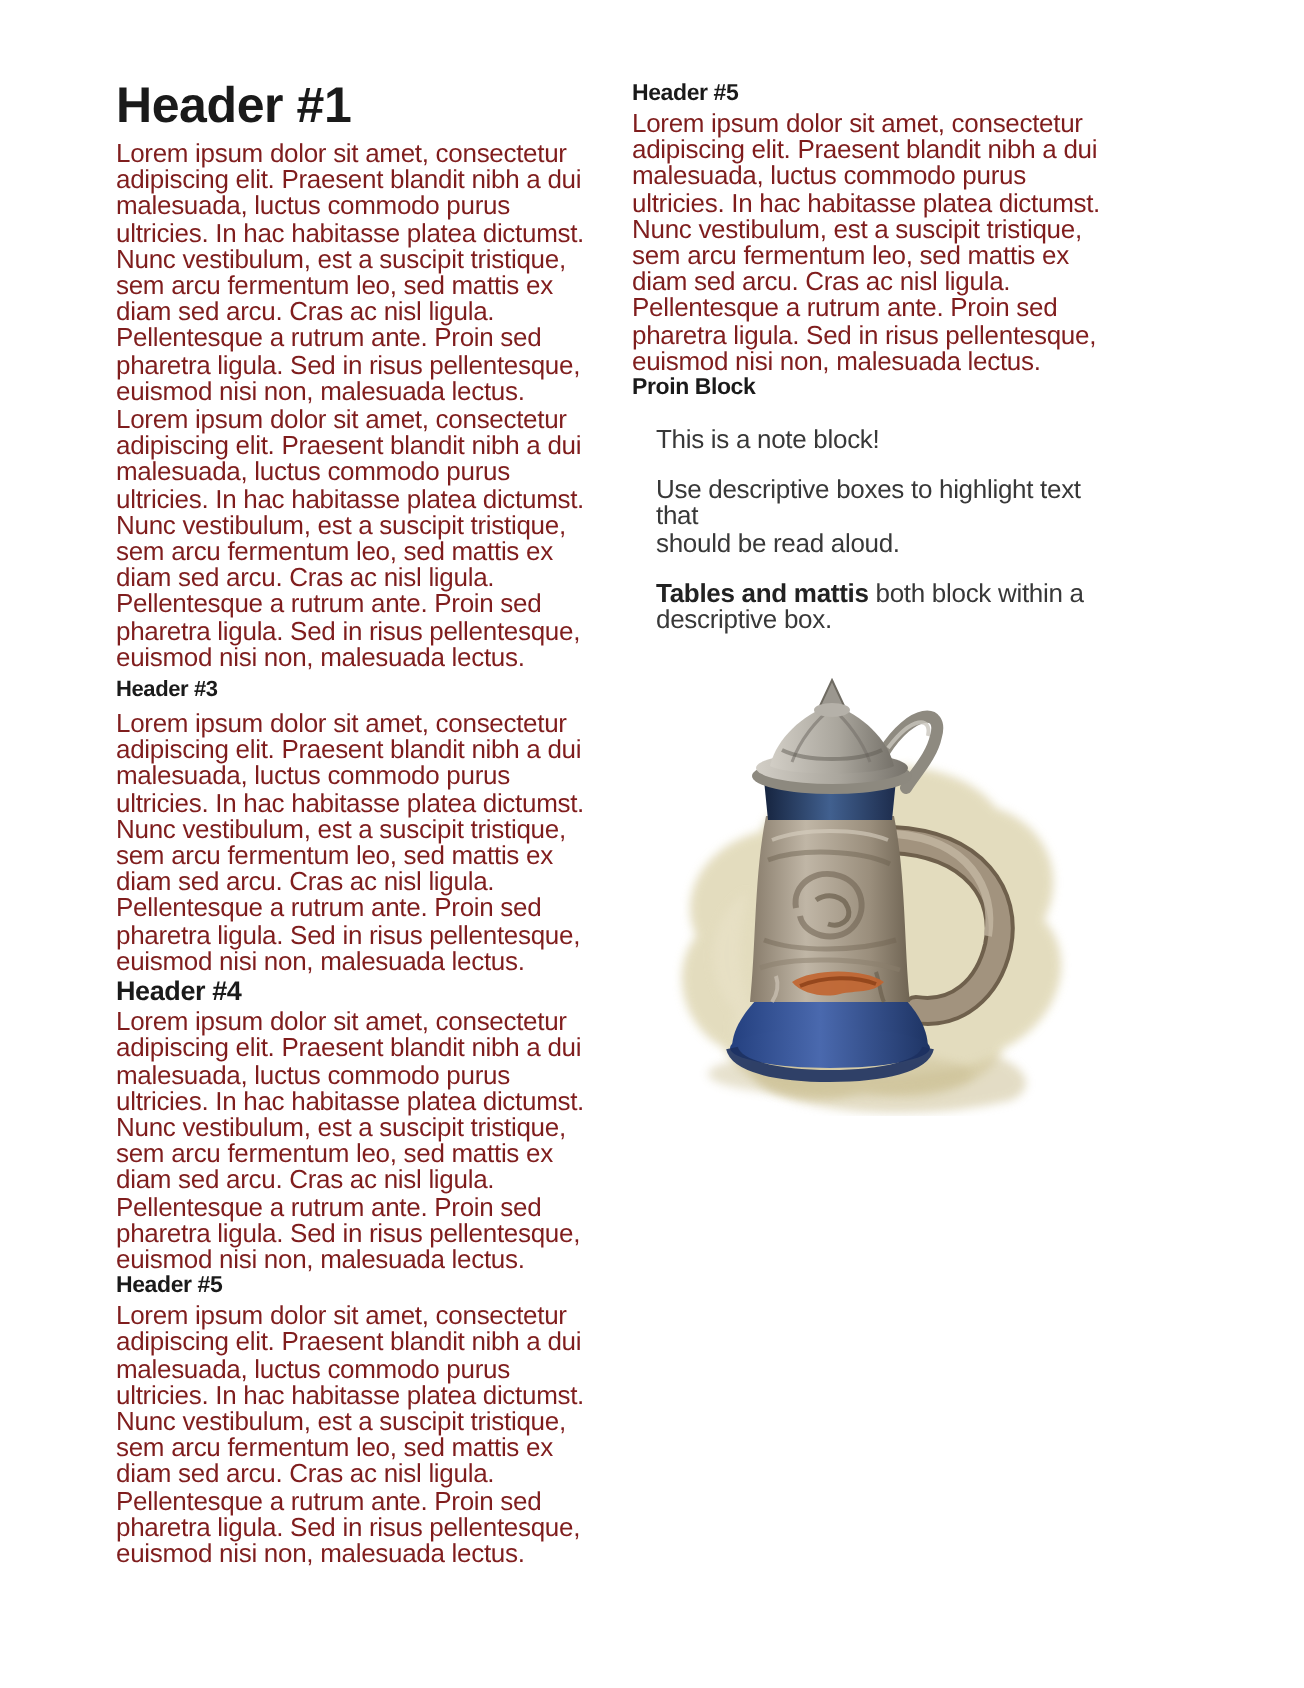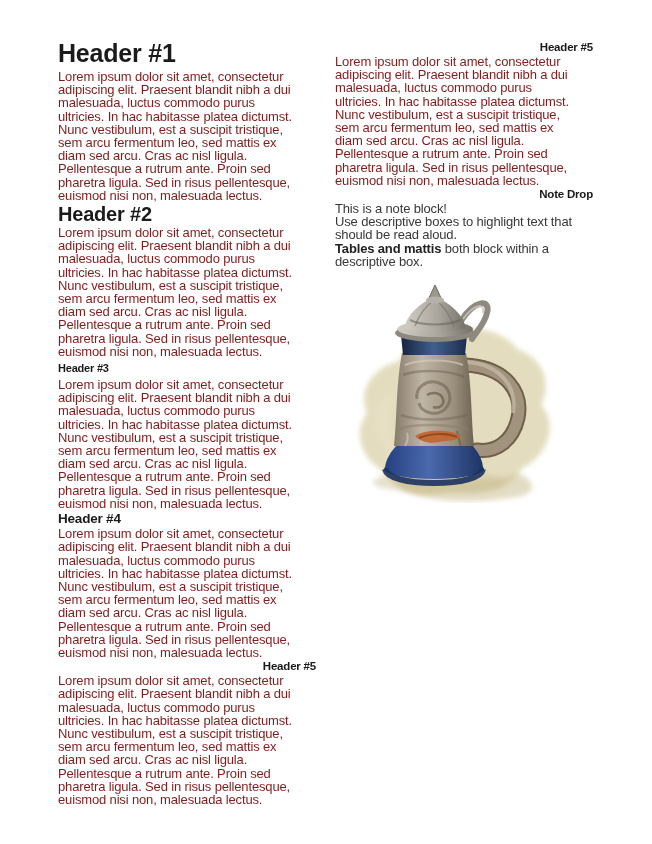--- a/index.html
+++ b/index.html
@@ -10,50 +10,49 @@
     height: 844px;
     overflow: hidden;
     font-family: "Liberation Sans", sans-serif;
   }
   .page {
     box-sizing: border-box;
     width: 652px;
     height: 844px;
     padding: 40px 59px 0 58px;
     display: flex;
-    gap: 19px;
     background: #ffffff;
   }
   .col {
     flex: 0 0 258px;
     width: 258px;
   }
   h1, h2, h3, h4, h5 {
     color: #1a1a1a;
     font-weight: 700;
     letter-spacing: -0.2px;
   }
   h1 { font-size: 25px; line-height: 26px; margin: 0 0 4px 0; }
   h2 { font-size: 20px; line-height: 21px; margin: 2px 0 1px 0; }
   h3 { font-size: 11px; line-height: 17px; margin: 2px 0 1px 0; }
   h4 { font-size: 13.5px; line-height: 14px; margin: 2px 0 1px 0; }
-  h5 { font-size: 11.5px; line-height: 13px; margin: 1px 0 1px 0; text-align: right; }
+  h5 { font-size: 11.5px; line-height: 13px; margin: 1px 0 1px 0; }
   p.lorem {
     font-size: 13px;
     line-height: 13.2px;
     color: #7f1d1d;
     margin: 0 0 1px 0;
     white-space: pre;
     letter-spacing: -0.15px;
   }
   p.plain {
     font-size: 13px;
     line-height: 13.2px;
     color: #383838;
-    margin: 0;
+    margin: 12px;
     white-space: pre-line;
     letter-spacing: -0.15px;
   }
   p.plain b { font-weight: 700; color: #222222; }
   .illustration {
     margin-top: 5px;
     width: 258px;
     height: 230px;
   }
 </style>
@@ -70,21 +69,20 @@
 malesuada, luctus commodo purus
 ultricies. In hac habitasse platea dictumst.
 Nunc vestibulum, est a suscipit tristique,
 sem arcu fermentum leo, sed mattis ex
 diam sed arcu. Cras ac nisl ligula.
 Pellentesque a rutrum ante. Proin sed
 pharetra ligula. Sed in risus pellentesque,
 euismod nisi non, malesuada lectus.</p>
     </section>
     <section>
-      <h2>Header #2</h2>
       <p class="lorem">Lorem ipsum dolor sit amet, consectetur
 adipiscing elit. Praesent blandit nibh a dui
 malesuada, luctus commodo purus
 ultricies. In hac habitasse platea dictumst.
 Nunc vestibulum, est a suscipit tristique,
 sem arcu fermentum leo, sed mattis ex
 diam sed arcu. Cras ac nisl ligula.
 Pellentesque a rutrum ante. Proin sed
 pharetra ligula. Sed in risus pellentesque,
 euismod nisi non, malesuada lectus.</p>
@@ -138,21 +136,21 @@
 malesuada, luctus commodo purus
 ultricies. In hac habitasse platea dictumst.
 Nunc vestibulum, est a suscipit tristique,
 sem arcu fermentum leo, sed mattis ex
 diam sed arcu. Cras ac nisl ligula.
 Pellentesque a rutrum ante. Proin sed
 pharetra ligula. Sed in risus pellentesque,
 euismod nisi non, malesuada lectus.</p>
     </section>
 
-    <h5>Note Drop</h5>
+    <h5>Proin Block</h5>
     <p class="plain">This is a note block!</p>
 
     <p class="plain">Use descriptive boxes to highlight text that
 should be read aloud.</p>
     <p class="plain"><b>Tables and mattis</b><span> both block within a
 descriptive box.</span></p>
 
     <div class="illustration">
       <svg width="258" height="230" viewBox="0 0 258 230" xmlns="http://www.w3.org/2000/svg">
         <defs>

